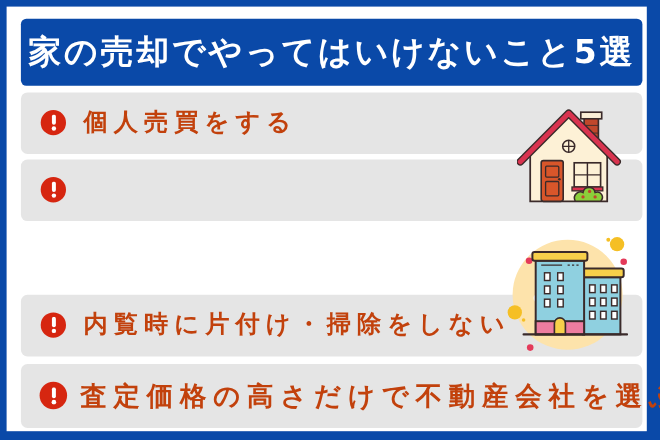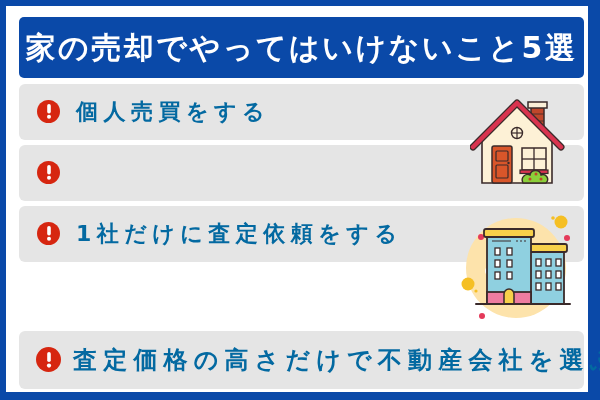--- a/index.html
+++ b/index.html
@@ -31,21 +31,21 @@
   }
   .row .alert {
     position: absolute; left: 18px; top: 50%;
     width: 23px; height: 23px; margin-top: -12px;
     border-radius: 50%; background: #d62610;
     display: flex; align-items: center; justify-content: center;
   }
   .row .alert svg { display: block; }
   .row .label {
     position: absolute; left: 57px; top: 50%; transform: translateY(-50%);
-    color: #0369a1; font-size: 22px; font-weight: bold;
+    color: #c2410c; font-size: 22px; font-weight: bold;
     letter-spacing: 5.5px; white-space: nowrap; line-height: 1;
   }
   .row.r5 .label { left: 54px; font-size: 24px; letter-spacing: 6.2px; }
   .illus { position: absolute; }
 </style>
 </head>
 <body>
 
 <div class="frame">
   <div class="inner"></div>
@@ -66,30 +66,30 @@
 
   <div class="row r2" style="top:145px;">
     <span class="alert">
       <svg width="6" height="15" viewBox="0 0 6 15">
           <rect x="1.2" y="0" width="3.6" height="9.5" rx="1.8" fill="#fff"></rect>
           <circle cx="3" cy="12.8" r="2" fill="#fff"></circle>
         </svg>
     </span>
   </div>
 
-  <div class="row r3" style="top:206px;">
+
+  <div class="row r4" style="top:268px;">
     <span class="alert">
       <svg width="6" height="15" viewBox="0 0 6 15">
           <rect x="1.2" y="0" width="3.6" height="9.5" rx="1.8" fill="#fff"></rect>
           <circle cx="3" cy="12.8" r="2" fill="#fff"></circle>
         </svg>
     </span>
-    <span class="label">1社だけに査定依頼をする</span>
+    <span class="label">内覧時に片付け・掃除をしない</span>
   </div>
-
 
   <div class="row r5" style="top:331px; height:58px;">
     <span class="alert" style="width:25px;height:25px;margin-top:-13px;left:17px;">
       <svg width="6" height="16" viewBox="0 0 6 16">
           <rect x="1.2" y="0" width="3.6" height="10" rx="1.8" fill="#fff"></rect>
           <circle cx="3" cy="13.6" r="2.1" fill="#fff"></circle>
         </svg>
     </span>
     <span class="label">査定価格の高さだけで不動産会社を選ぶ</span>
   </div>

